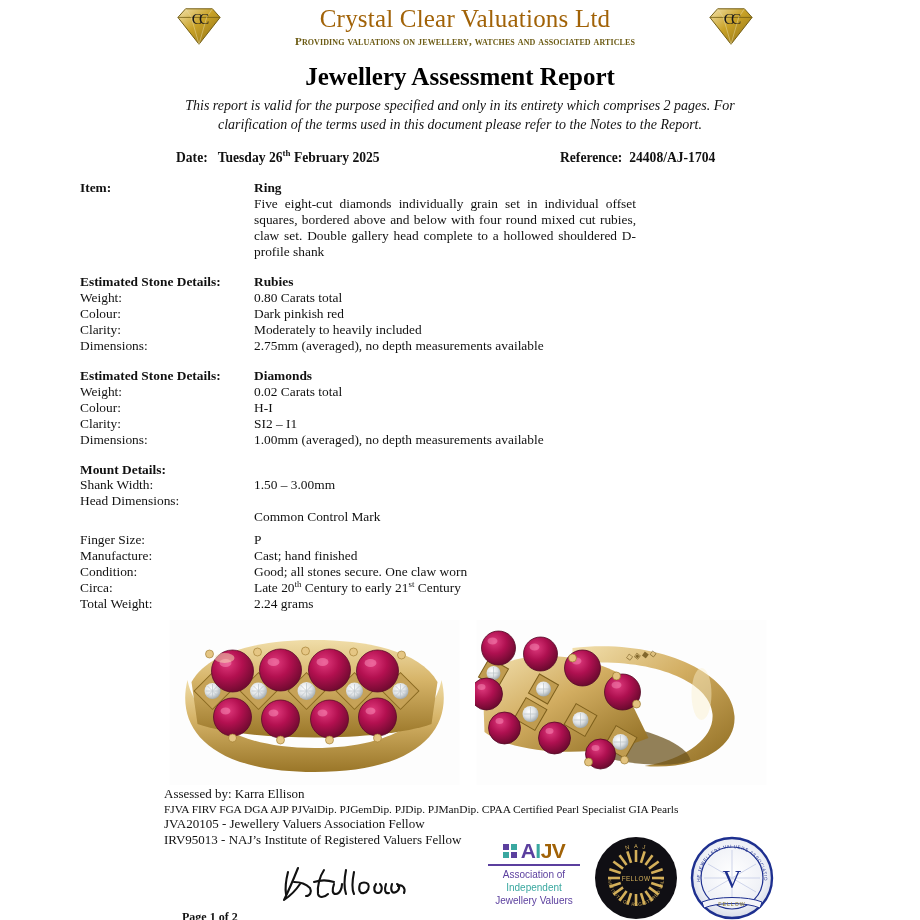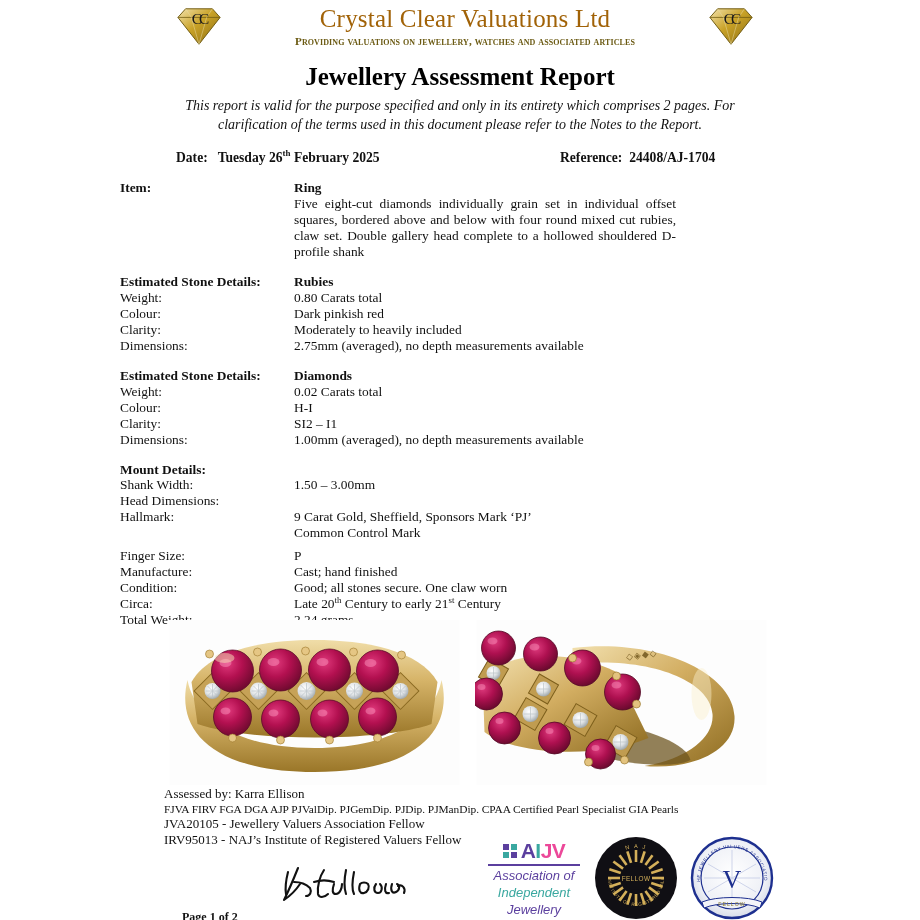--- a/index.html
+++ b/index.html
@@ -25,21 +25,21 @@
   .doc-title{text-align:center;font-size:25px;font-weight:700;margin-top:13px;color:#000;}
   .validity{text-align:center;font-style:italic;font-size:14px;line-height:1.33;
             margin:6px auto 0;width:590px;color:#111;}
 
   
   .meta{position:relative;margin-top:16px;padding:0 170px 0 176px;font-size:13.6px;font-weight:700;}
   .meta .ref{position:absolute;left:560px;top:0;white-space:nowrap;}
   sup{font-size:.66em;vertical-align:super;line-height:0;}
 
   
-  .body{padding:0 0 0 120px;font-size:13.4px;}
+  .body{padding:0 0 0 80px;font-size:13.4px;}
   .row{display:flex;align-items:flex-start;line-height:1.19;}
   .lbl{width:174px;flex:0 0 174px;}
   .val{flex:1 1 auto;max-width:382px;}
   .b{font-weight:700;}
   .gap-s{height:7px;}
   .gap-m{height:14px;}
   .just{text-align:justify;}
 
   
   .photos{position:absolute;left:168px;top:620px;width:600px;height:165px;
@@ -56,21 +56,21 @@
 
   
   .badges{position:absolute;left:486px;top:836px;display:flex;align-items:flex-start;gap:12px;}
   .aijv{width:96px;text-align:center;padding-top:4px;}
   .aijv-top{display:flex;align-items:center;justify-content:center;gap:4px;}
   .aijv-sq{display:grid;grid-template-columns:6px 6px;grid-template-rows:6px 6px;gap:2px;}
   .aijv-sq i{display:block;width:6px;height:6px;}
   .aijv-word{font-family:"Liberation Sans",sans-serif;font-weight:700;font-size:21px;
              letter-spacing:-.5px;line-height:1;}
   .aijv-rule{height:2px;margin:3px 2px 2px;}
-  .aijv-sub{font-family:"Liberation Sans",sans-serif;font-size:13px;line-height:1.3;font-style:italic;}
+  .aijv-sub{font-family:"Liberation Sans",sans-serif;font-size:10px;line-height:1.3;}
   .seal{width:84px;height:84px;}
   .seal svg{display:block;}
 </style>
 </head>
 <body>
 
 <div class="page">
 
   <div class="header">
 
@@ -195,24 +195,20 @@
     <div class="row">
       <div class="lbl b">Mount Details:</div>
       <div class="val"></div>
     </div>
     <div class="row">
       <div class="lbl">Shank Width:</div>
       <div class="val">1.50 – 3.00mm</div>
     </div>
     <div class="row">
       <div class="lbl">Head Dimensions:</div>
-    </div>
-    <div class="row">
-      <div class="lbl">Hallmark:</div>
-      <div class="val" style="max-width:460px">9 Carat Gold, Sheffield, Sponsors Mark ‘PJ’</div>
     </div>
     <div class="row">
       <div class="lbl"></div>
       <div class="val" style="max-width:460px">Common Control Mark</div>
     </div>
 
     <div class="gap-s"></div>
 
     <div class="row">
       <div class="lbl">Finger Size:</div>
@@ -446,21 +442,21 @@
   <div class="badges">
 
     <div class="aijv">
       <div class="aijv-top">
         <span class="aijv-sq">
           <i style="background:#5b3f9e"></i>
             <i style="background:#3aa8a0"></i>
           <i style="background:#3aa8a0"></i>
             <i style="background:#5b3f9e"></i>
         </span>
-        <span class="aijv-word"><span style="color:#5b3f9e">A</span><span style="color:#3aa8a0">I</span><span style="color:#ec4899">JV</span></span>
+        <span class="aijv-word"><span style="color:#5b3f9e">A</span><span style="color:#3aa8a0">I</span><span style="color:#a16207">JV</span></span>
       </div>
       <div class="aijv-rule" style="background:#5b3f9e"></div>
       <div class="aijv-sub" style="color:#5b3f9e">Association of</div>
       <div class="aijv-sub" style="color:#3aa8a0">Independent</div>
       <div class="aijv-sub" style="color:#5b3f9e">Jewellery Valuers</div>
     </div>
 
     <div class="seal">
       <svg viewBox="0 0 84 84" width="84" height="84" aria-hidden="true">
         <defs>

